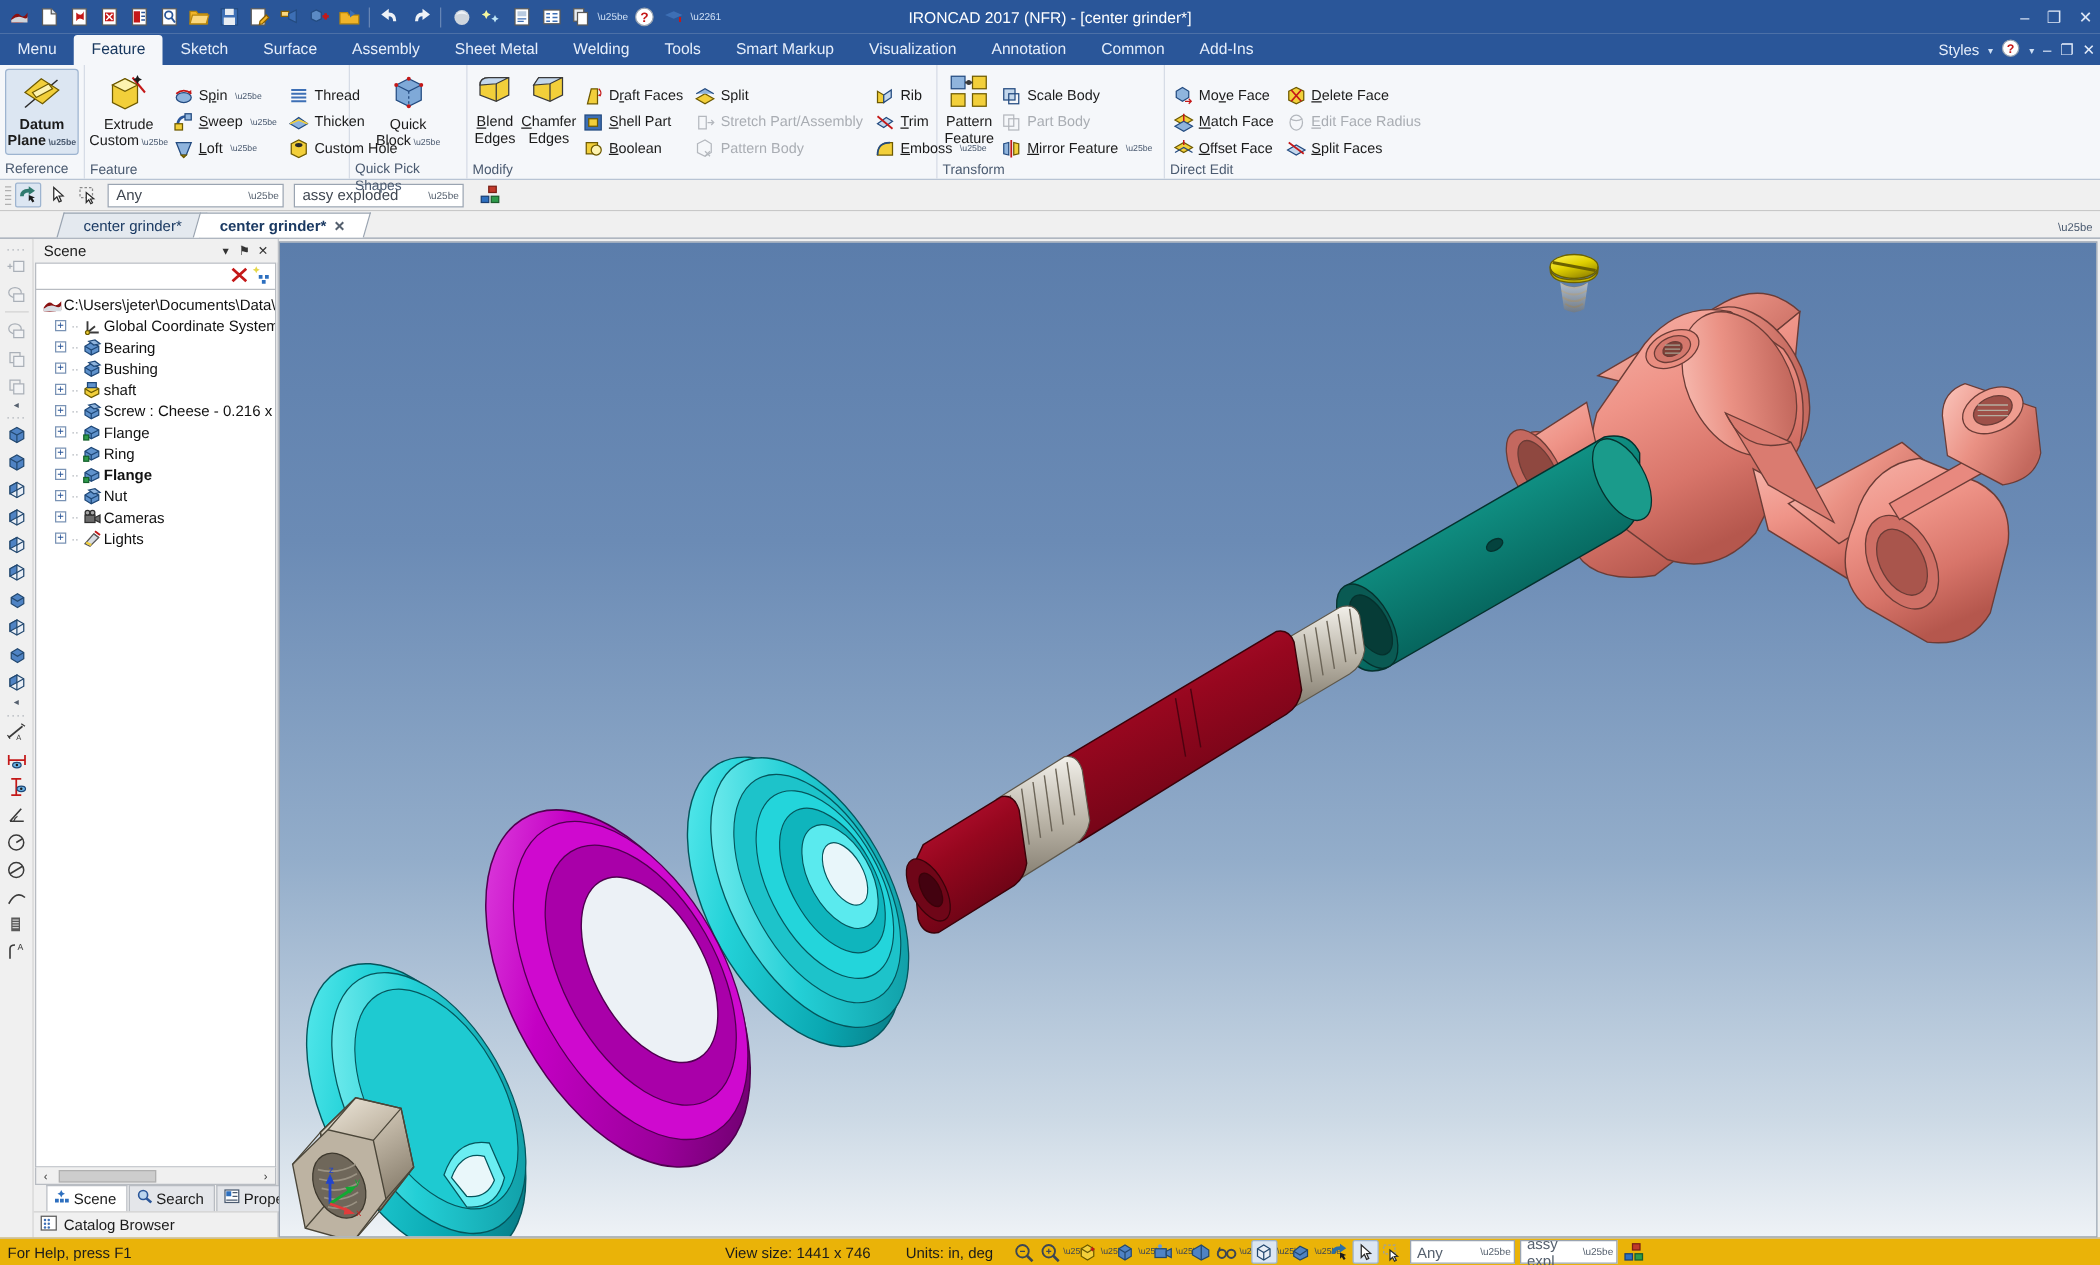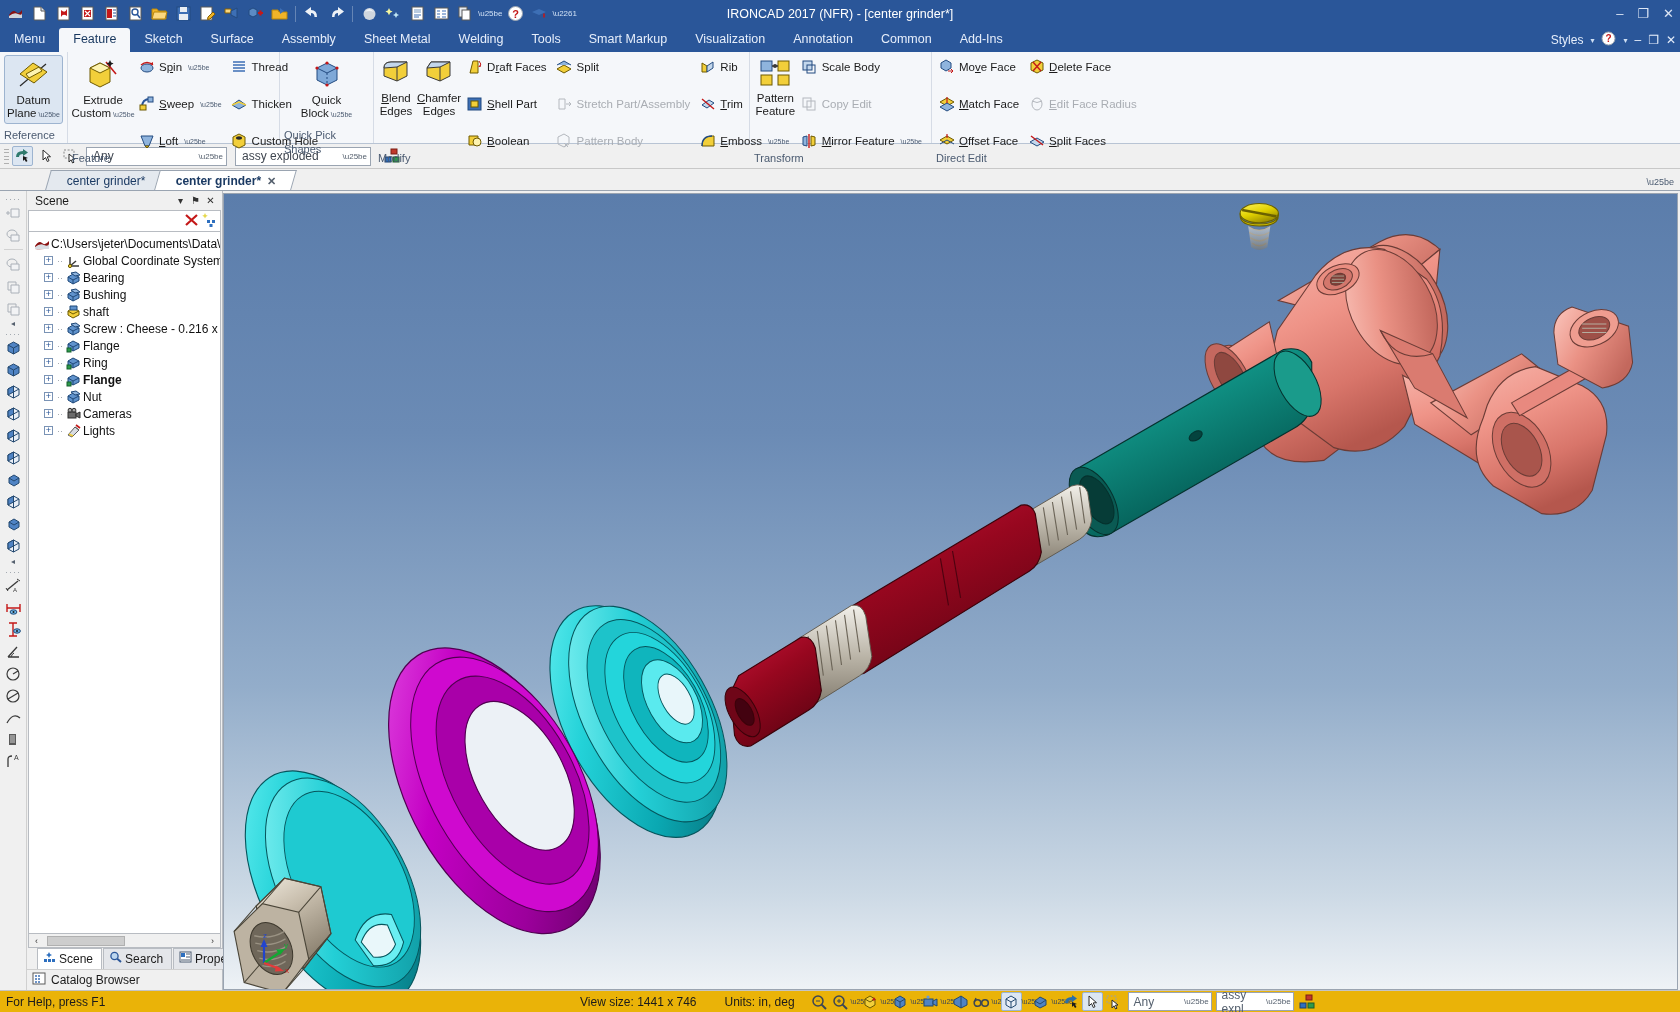--- a/index.html
+++ b/index.html
@@ -83,23 +83,23 @@
   }
   .rgroup-body { flex: 1; display: flex; align-items: flex-start; gap: 2px; }
   .rgroup-title {
     text-align: left; color: #4a5a70; font-size: 11px;
     height: 15px; line-height: 14px;
   }
   .bigbtn {
     width: 62px; display: flex; flex-direction: column; align-items: center;
     padding: 3px 1px; border-radius: 3px; gap: 1px;
   }
-  .bigbtn.sel { background: #dce6f2; border: 1px solid #9db4d0; padding: 2px 0; }
+  .bigbtn.sel { background: #dce6f2; border: 1px solid #9db4d0; padding: 2px 0; font-weight: bold; }
   .bigbtn-lbl { font-size: 11.5px; color: #1b1b1b; text-align: center; line-height: 12px; }
-  .smallcol { display: flex; flex-direction: column; gap: 17px; padding-top: 2px; }
+  .smallcol { display: flex; flex-direction: column; gap: 1px; padding-top: 2px; margin-top: 10px; }
   .smallbtn {
     display: flex; align-items: center; gap: 4px;
     height: 20px; padding: 0 5px 0 2px; border-radius: 2px;
     font-size: 11.5px; color: #1b1b1b; white-space: nowrap;
   }
   .smallbtn.disabled { color: #a9adb3; }
   .smallbtn .ico { width: 17px; height: 17px; display:flex; align-items:center; justify-content:center; flex:0 0 17px;}
   .caret { font-size: 7px; color: #4a5a70; margin-left: 2px; }
   u { text-decoration: underline; }
 
@@ -687,21 +687,21 @@
               </span>
             <span>Scale Body</span>
           </div>
           <div class="smallbtn disabled">
             <span class="ico">
                 <svg width="16" height="16" viewBox="0 0 16 16">
                   <rect x="2" y="2" width="8" height="9" fill="none" stroke="#b4b8be"></rect>
                   <rect x="6" y="5" width="8" height="9" fill="none" stroke="#b4b8be"></rect>
                 </svg>
               </span>
-            <span>Copy Edit</span>
+            <span>Part Body</span>
           </div>
           <div class="smallbtn">
             <span class="ico">
                 <svg width="16" height="16" viewBox="0 0 16 16">
                   <path d="M8 1v14" stroke="#c41818" stroke-width="1.4"></path>
                   <path d="M2 4 L6 3 L6 13 L2 12 Z" fill="#8fb4dd" stroke="#234b80"></path>
                   <path d="M14 4 L10 3 L10 13 L14 12 Z" fill="#f2cf3a" stroke="#6e5a00"></path>
                 </svg>
               </span>
             <span><u>M</u>irror Feature</span>

